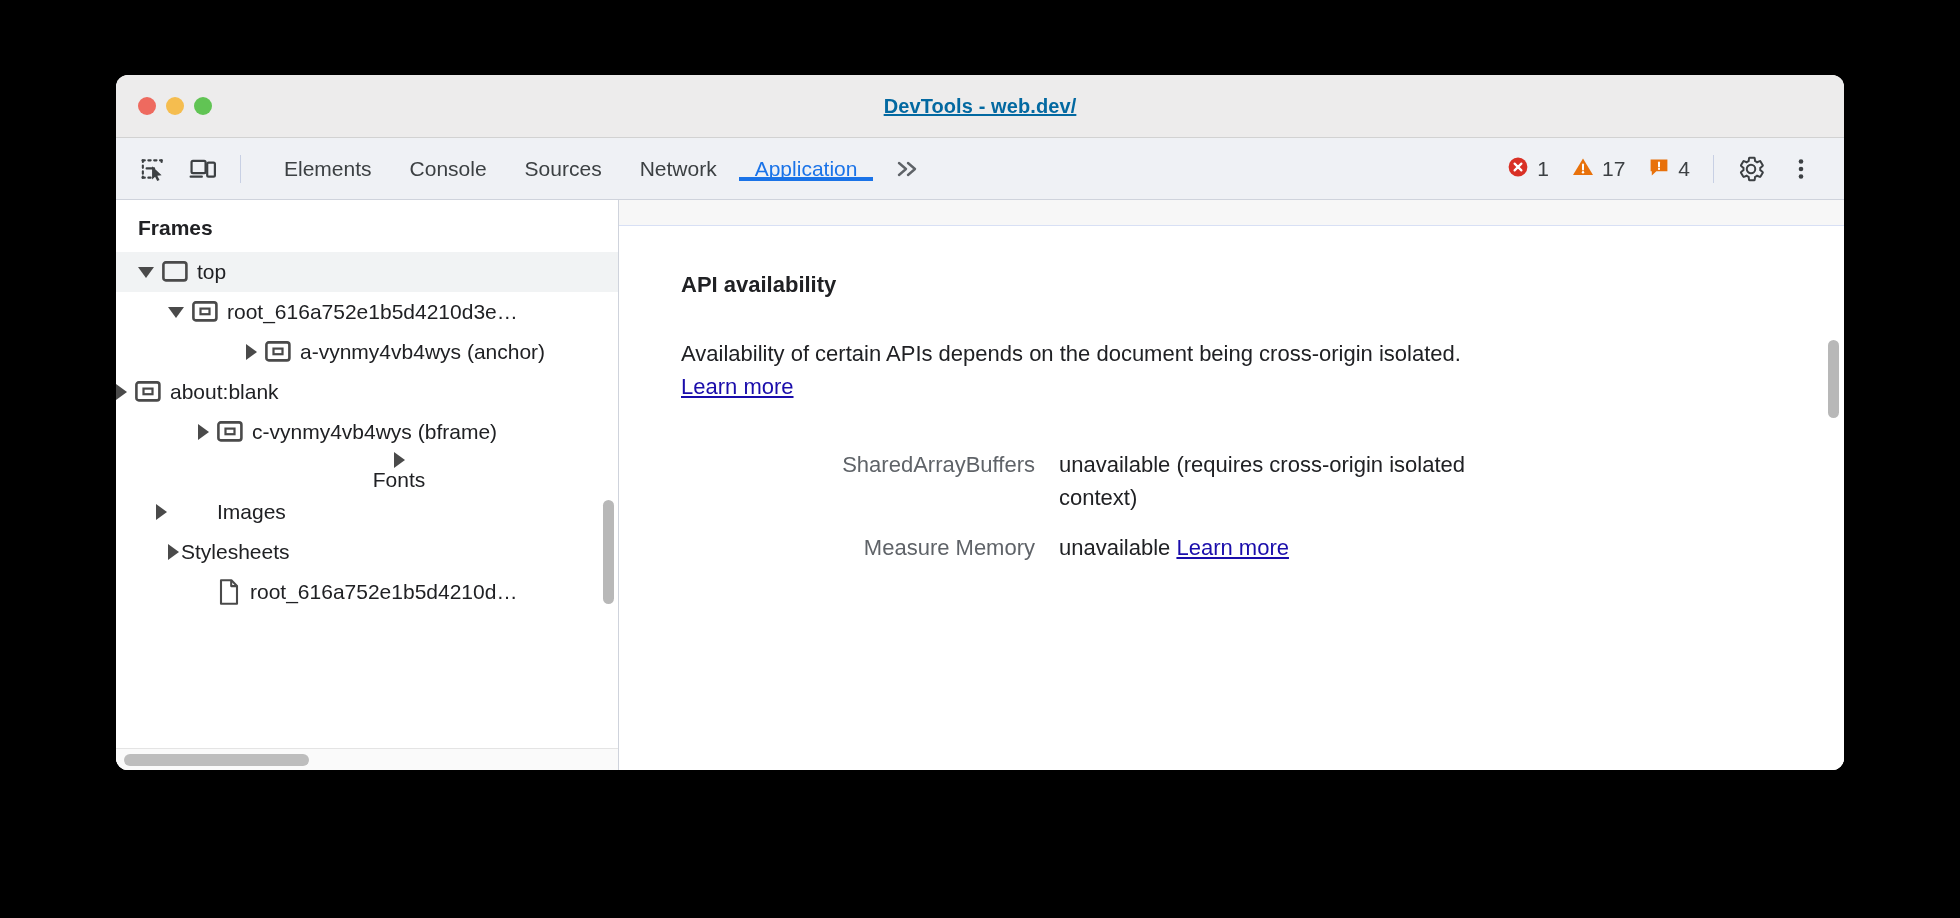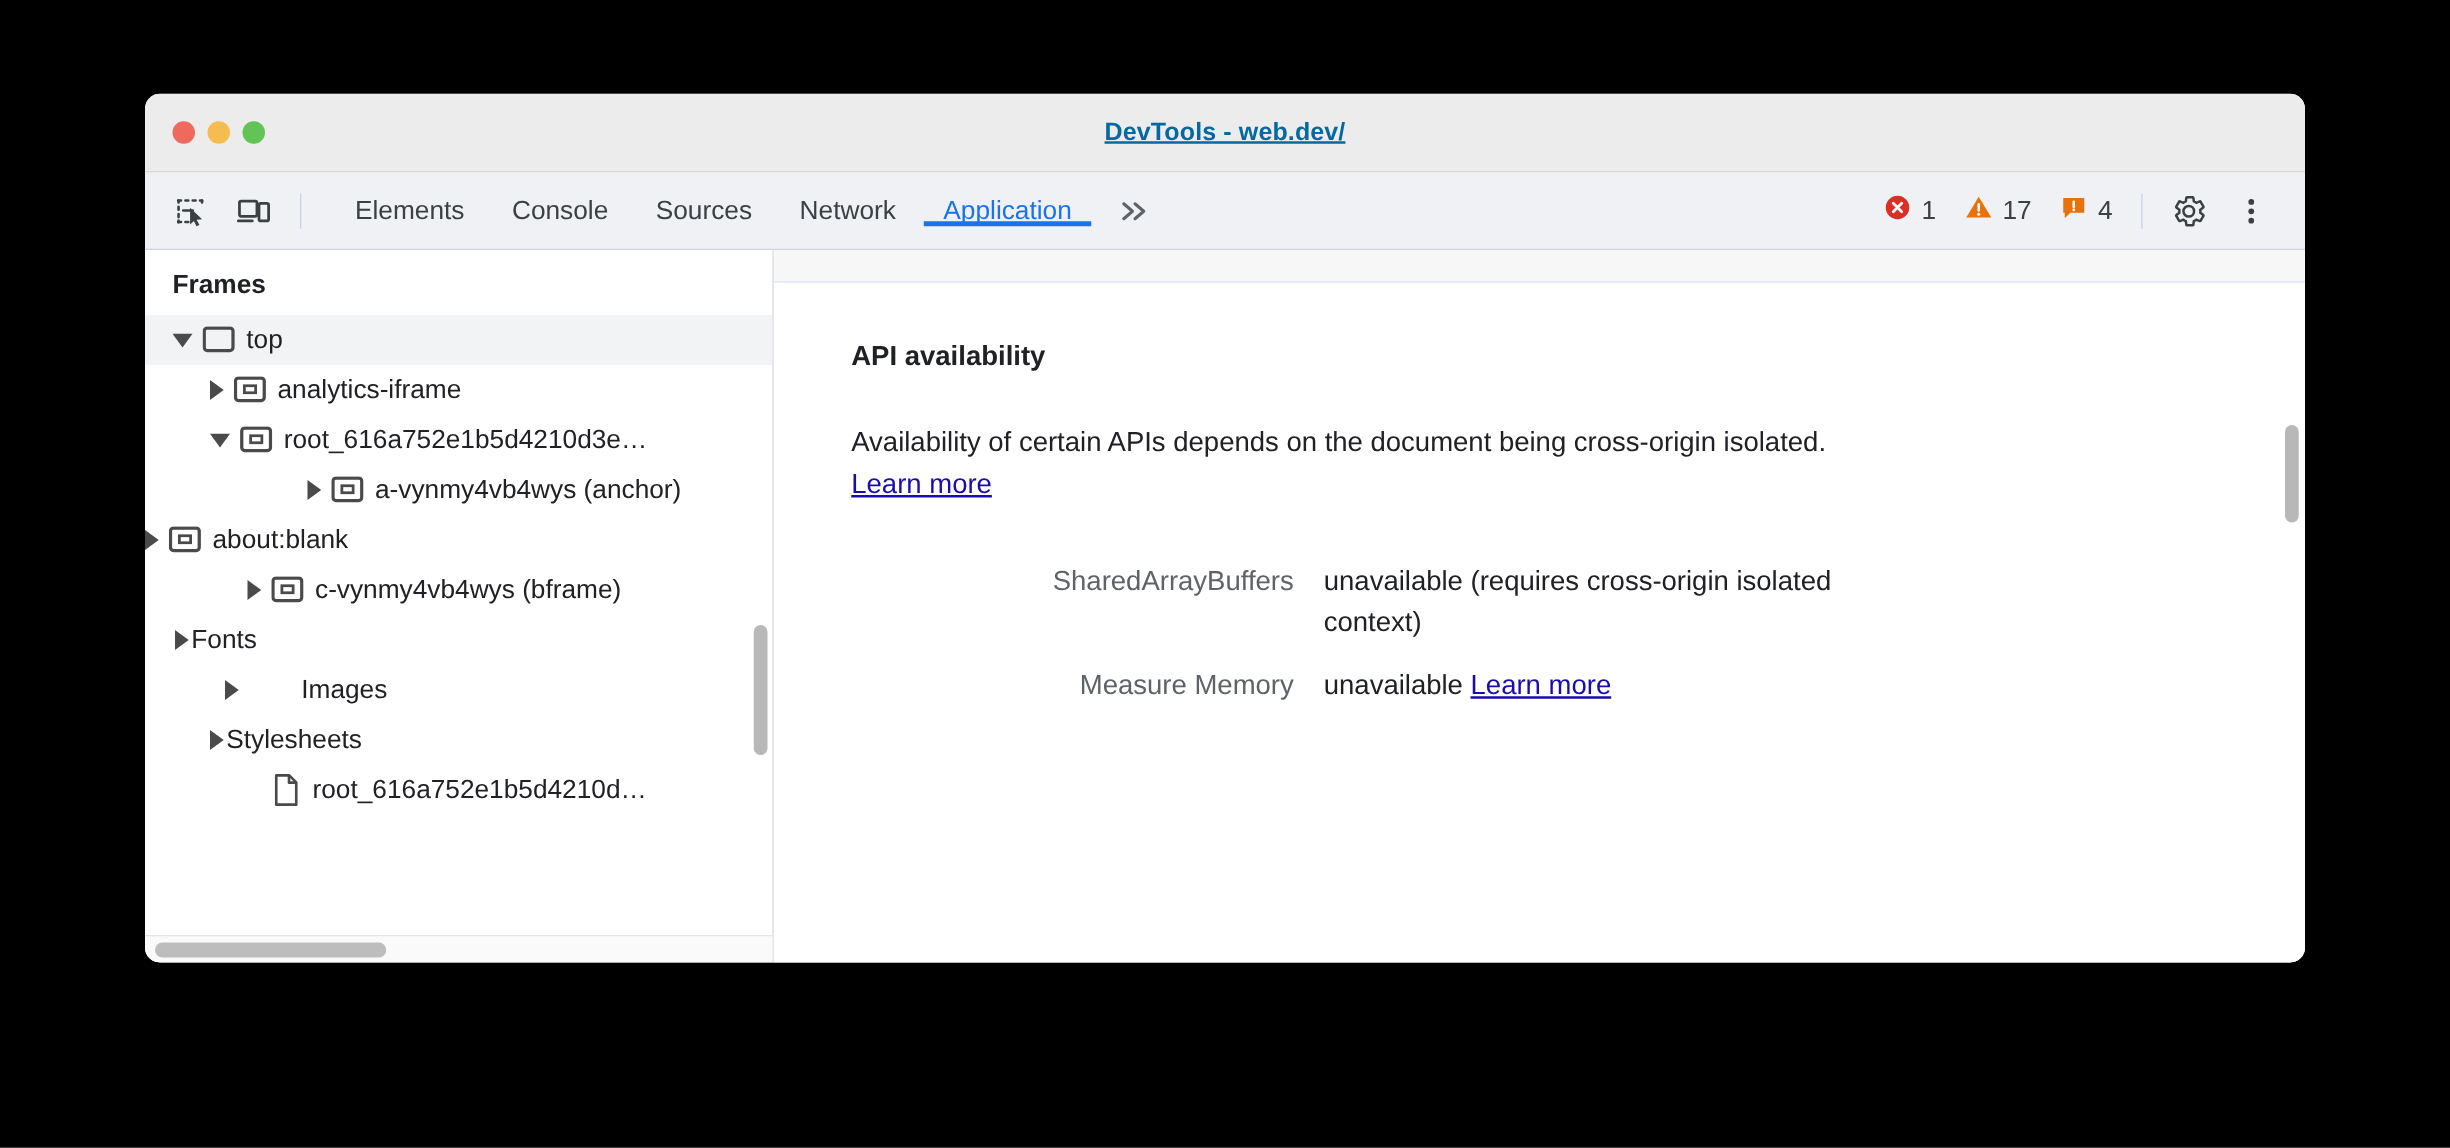--- a/index.html
+++ b/index.html
@@ -316,75 +316,65 @@
           <div class="row selected" style="padding-left: 22px;">
             <span class="tri open"></span>
             <span class="fr-icon">
               <svg width="26" height="22" viewBox="0 0 26 22">
                 <rect x="1.4" y="1.4" width="23" height="18" rx="2.4" fill="none" stroke="#4a4a4a" stroke-width="2.6"></rect>
               </svg>
             </span>
             <span class="lbl">top</span>
           </div>
           <div class="row" style="padding-left: 52px;">
-            <span class="tri"></span>
+            <span class="tri open"></span>
             <span class="fr-icon">
               <svg width="26" height="22" viewBox="0 0 26 22">
                 <rect x="1.4" y="1.4" width="23" height="18" rx="2.4" fill="none" stroke="#4a4a4a" stroke-width="2.6"></rect>
                 <rect x="8.5" y="7.6" width="9" height="5.6" fill="none" stroke="#4a4a4a" stroke-width="2.2"></rect>
               </svg>
             </span>
-            <span class="lbl">analytics-iframe</span>
-          </div>
-          <div class="row" style="padding-left: 52px;">
-            <span class="tri open"></span>
+            <span class="lbl">root_616a752e1b5d4210d3e…</span>
+          </div>
+          <div class="row" style="padding-left: 82px; margin-left: 48px;">
+            <span class="tri"></span>
             <span class="fr-icon">
               <svg width="26" height="22" viewBox="0 0 26 22">
                 <rect x="1.4" y="1.4" width="23" height="18" rx="2.4" fill="none" stroke="#4a4a4a" stroke-width="2.6"></rect>
                 <rect x="8.5" y="7.6" width="9" height="5.6" fill="none" stroke="#4a4a4a" stroke-width="2.2"></rect>
               </svg>
             </span>
-            <span class="lbl">root_616a752e1b5d4210d3e…</span>
-          </div>
-          <div class="row" style="padding-left: 82px; margin-left: 48px;">
+            <span class="lbl">a-vynmy4vb4wys (anchor)</span>
+          </div>
+          <div class="row" style="">
             <span class="tri"></span>
             <span class="fr-icon">
               <svg width="26" height="22" viewBox="0 0 26 22">
                 <rect x="1.4" y="1.4" width="23" height="18" rx="2.4" fill="none" stroke="#4a4a4a" stroke-width="2.6"></rect>
                 <rect x="8.5" y="7.6" width="9" height="5.6" fill="none" stroke="#4a4a4a" stroke-width="2.2"></rect>
               </svg>
             </span>
-            <span class="lbl">a-vynmy4vb4wys (anchor)</span>
-          </div>
-          <div class="row" style="">
+            <span class="lbl">about:blank</span>
+          </div>
+          <div class="row" style="padding-left: 82px;">
             <span class="tri"></span>
             <span class="fr-icon">
               <svg width="26" height="22" viewBox="0 0 26 22">
                 <rect x="1.4" y="1.4" width="23" height="18" rx="2.4" fill="none" stroke="#4a4a4a" stroke-width="2.6"></rect>
                 <rect x="8.5" y="7.6" width="9" height="5.6" fill="none" stroke="#4a4a4a" stroke-width="2.2"></rect>
               </svg>
             </span>
-            <span class="lbl">about:blank</span>
-          </div>
-          <div class="row" style="padding-left: 82px;">
-            <span class="tri"></span>
-            <span class="fr-icon">
-              <svg width="26" height="22" viewBox="0 0 26 22">
-                <rect x="1.4" y="1.4" width="23" height="18" rx="2.4" fill="none" stroke="#4a4a4a" stroke-width="2.6"></rect>
-                <rect x="8.5" y="7.6" width="9" height="5.6" fill="none" stroke="#4a4a4a" stroke-width="2.2"></rect>
-              </svg>
-            </span>
             <span class="lbl">c-vynmy4vb4wys (bframe)</span>
           </div>
-          <div class="row" style="padding-left: 24px;">
+          <div class="row" style="padding-left: 70px; flex-direction: column;">
             <span class="tri"></span>
             <span style="width: 2px;"></span>
             <span class="lbl">Fonts</span>
           </div>
-          <div class="row" style="padding-left: 64px; gap: 24px;">
+          <div class="row" style="padding-left: 40px; gap: 24px;">
             <span class="tri"></span>
             <span style="width: 2px;"></span>
             <span class="lbl">Images</span>
           </div>
           <div class="row" style="padding-left: 52px;">
             <span class="tri"></span>
             <span style="width: 2px;"></span>
             <span class="lbl">Stylesheets</span>
           </div>
           <div class="row" style="padding-left: 82px;">

